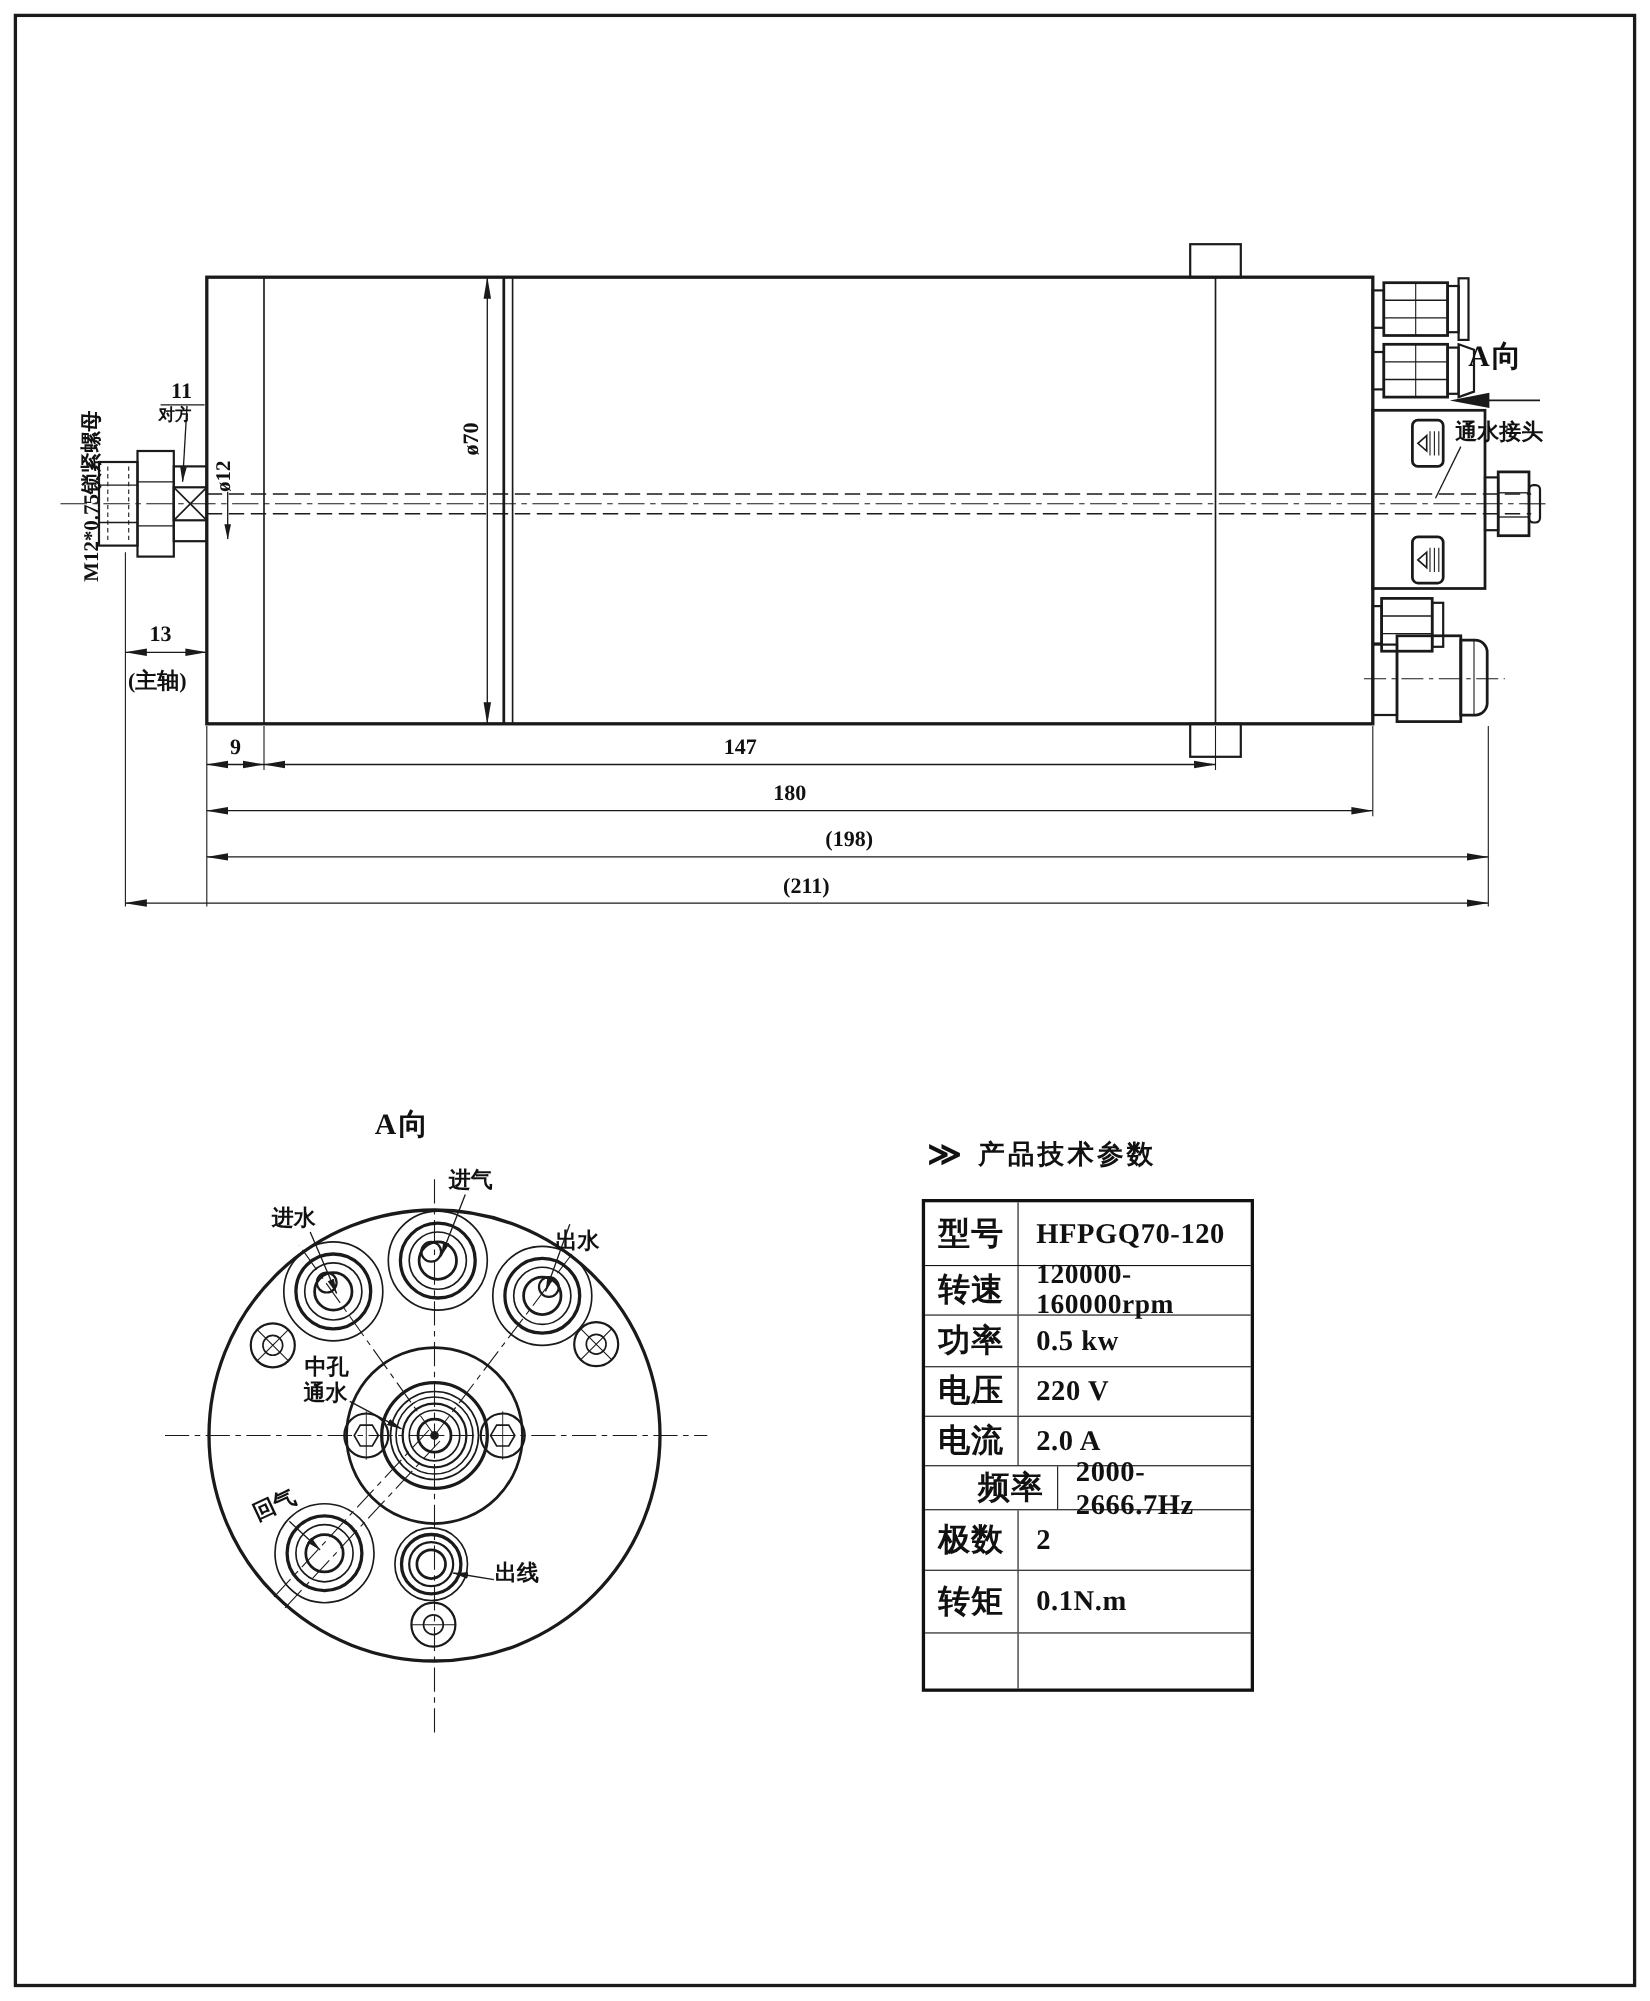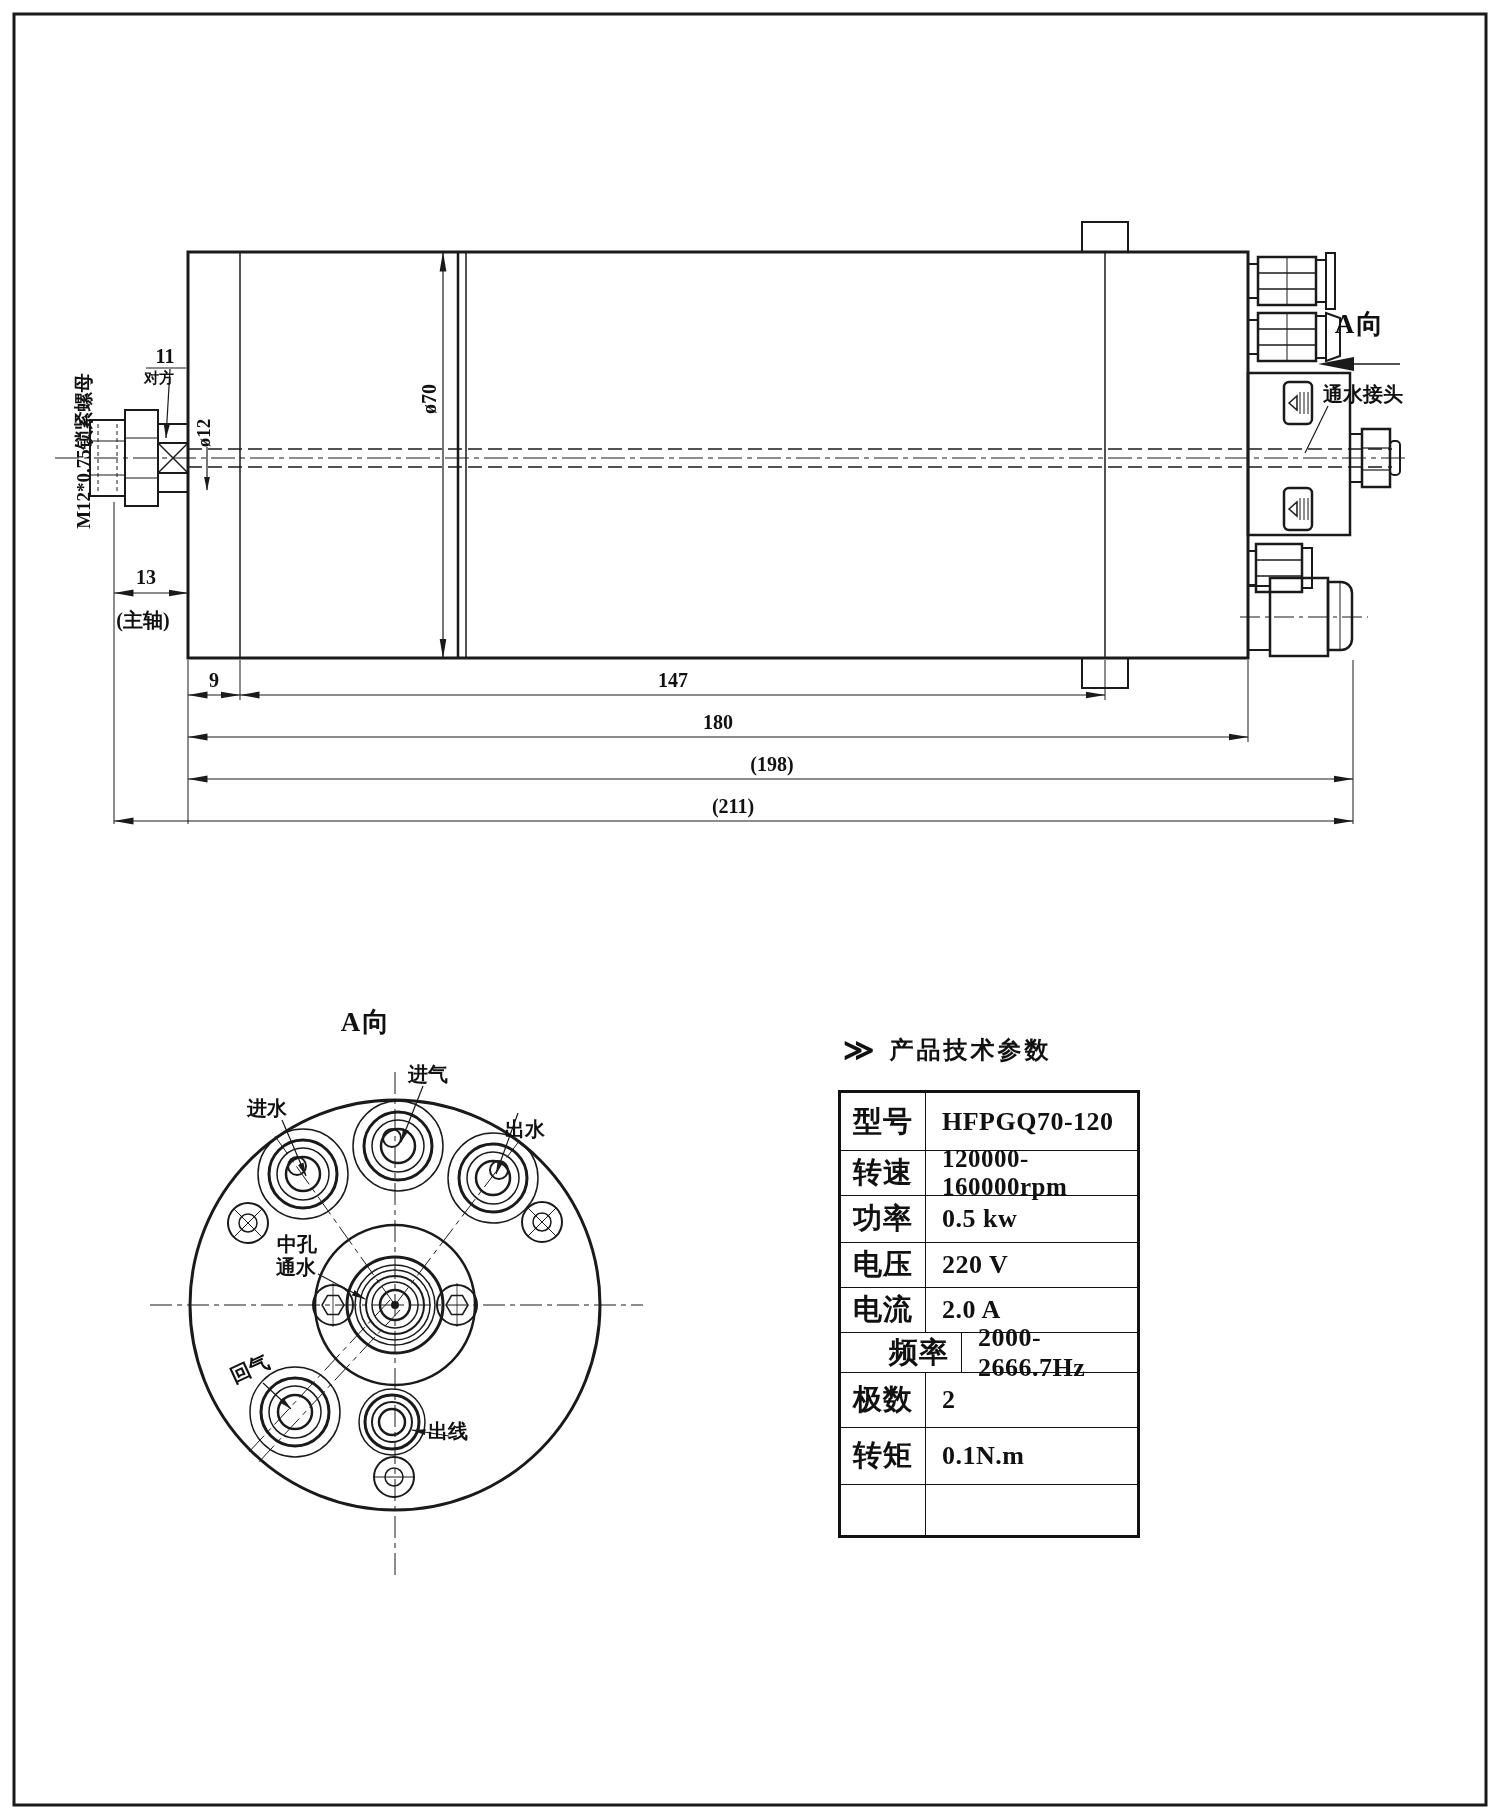--- a/index.html
+++ b/index.html
@@ -260,21 +260,21 @@
 <div class="lbl big" style="left:1360px;top:324px;">A向</div>
 <div class="lbl" style="left:1363px;top:394px;">通水接头</div>
 
 <div class="lbl big" style="left:366px;top:1022px;">A向</div>
 <div class="lbl" style="left:267px;top:1108px;">进水</div>
 <div class="lbl" style="left:428px;top:1074px;">进气</div>
 <div class="lbl" style="left:525px;top:1101px;margin-top:28px;">出水</div>
 <div class="lbl" style="left:297px;top:1244px;">中孔</div>
 <div class="lbl" style="left:296px;top:1267px;">通水</div>
 <div class="lbl rot25" style="left:250px;top:1369px;">回气</div>
-<div class="lbl" style="left:448px;top:1431px;">出线</div>
+<div class="lbl" style="left:470px;top:1431px;">出线</div>
 
 <div class="heading">
   <span class="chev">≫</span>
   <span class="htxt">产品技术参数</span>
 </div>
 
 <div class="spec-table">
   <div class="trow" style="height:58px;">
     <div class="tlab">型号</div>
     <div class="tval">HFPGQ70-120</div>

